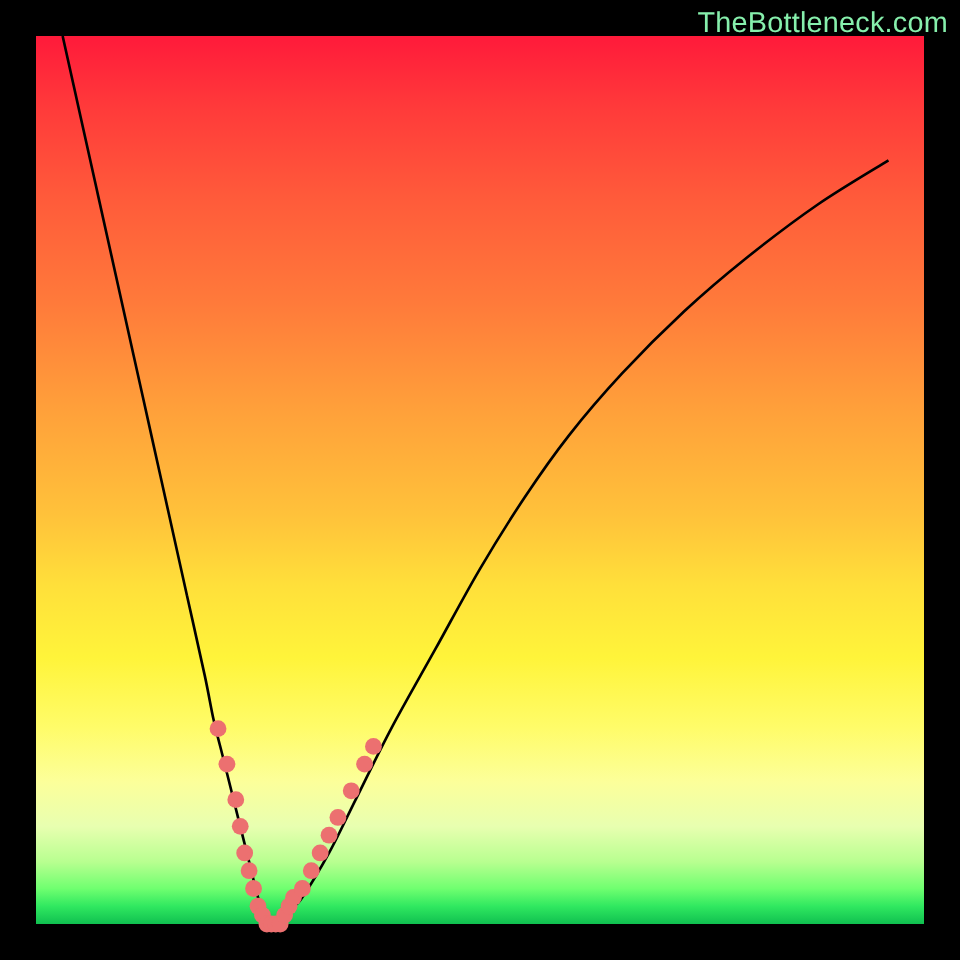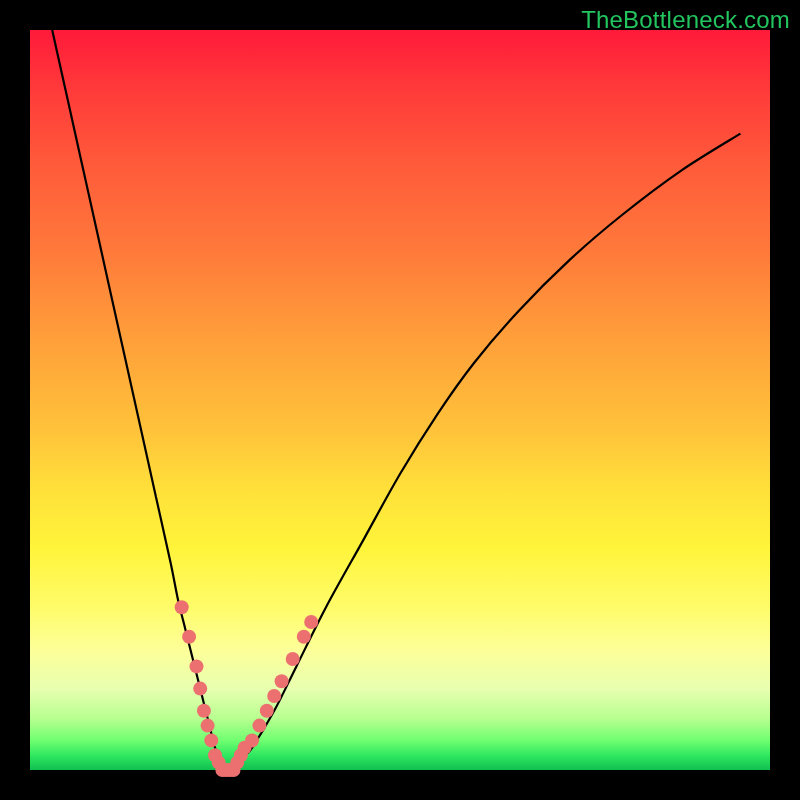--- a/index.html
+++ b/index.html
@@ -40,21 +40,21 @@
       #e8ffb0 89%,
       #b8ff90 93%,
       #70ff70 96%,
       #30e860 98%,
       #10c050 100%);
   }
   .watermark {
     position: absolute;
     top: 6px;
     right: 10px;
-    color: #22c55e;
+    color: #86efac;
     font-size: 24px;
     font-weight: 400;
     letter-spacing: 0.2px;
     user-select: none;
   }
   svg.curve {
     position: absolute;
     left: 0;
     top: 0;
     width: 740px;

